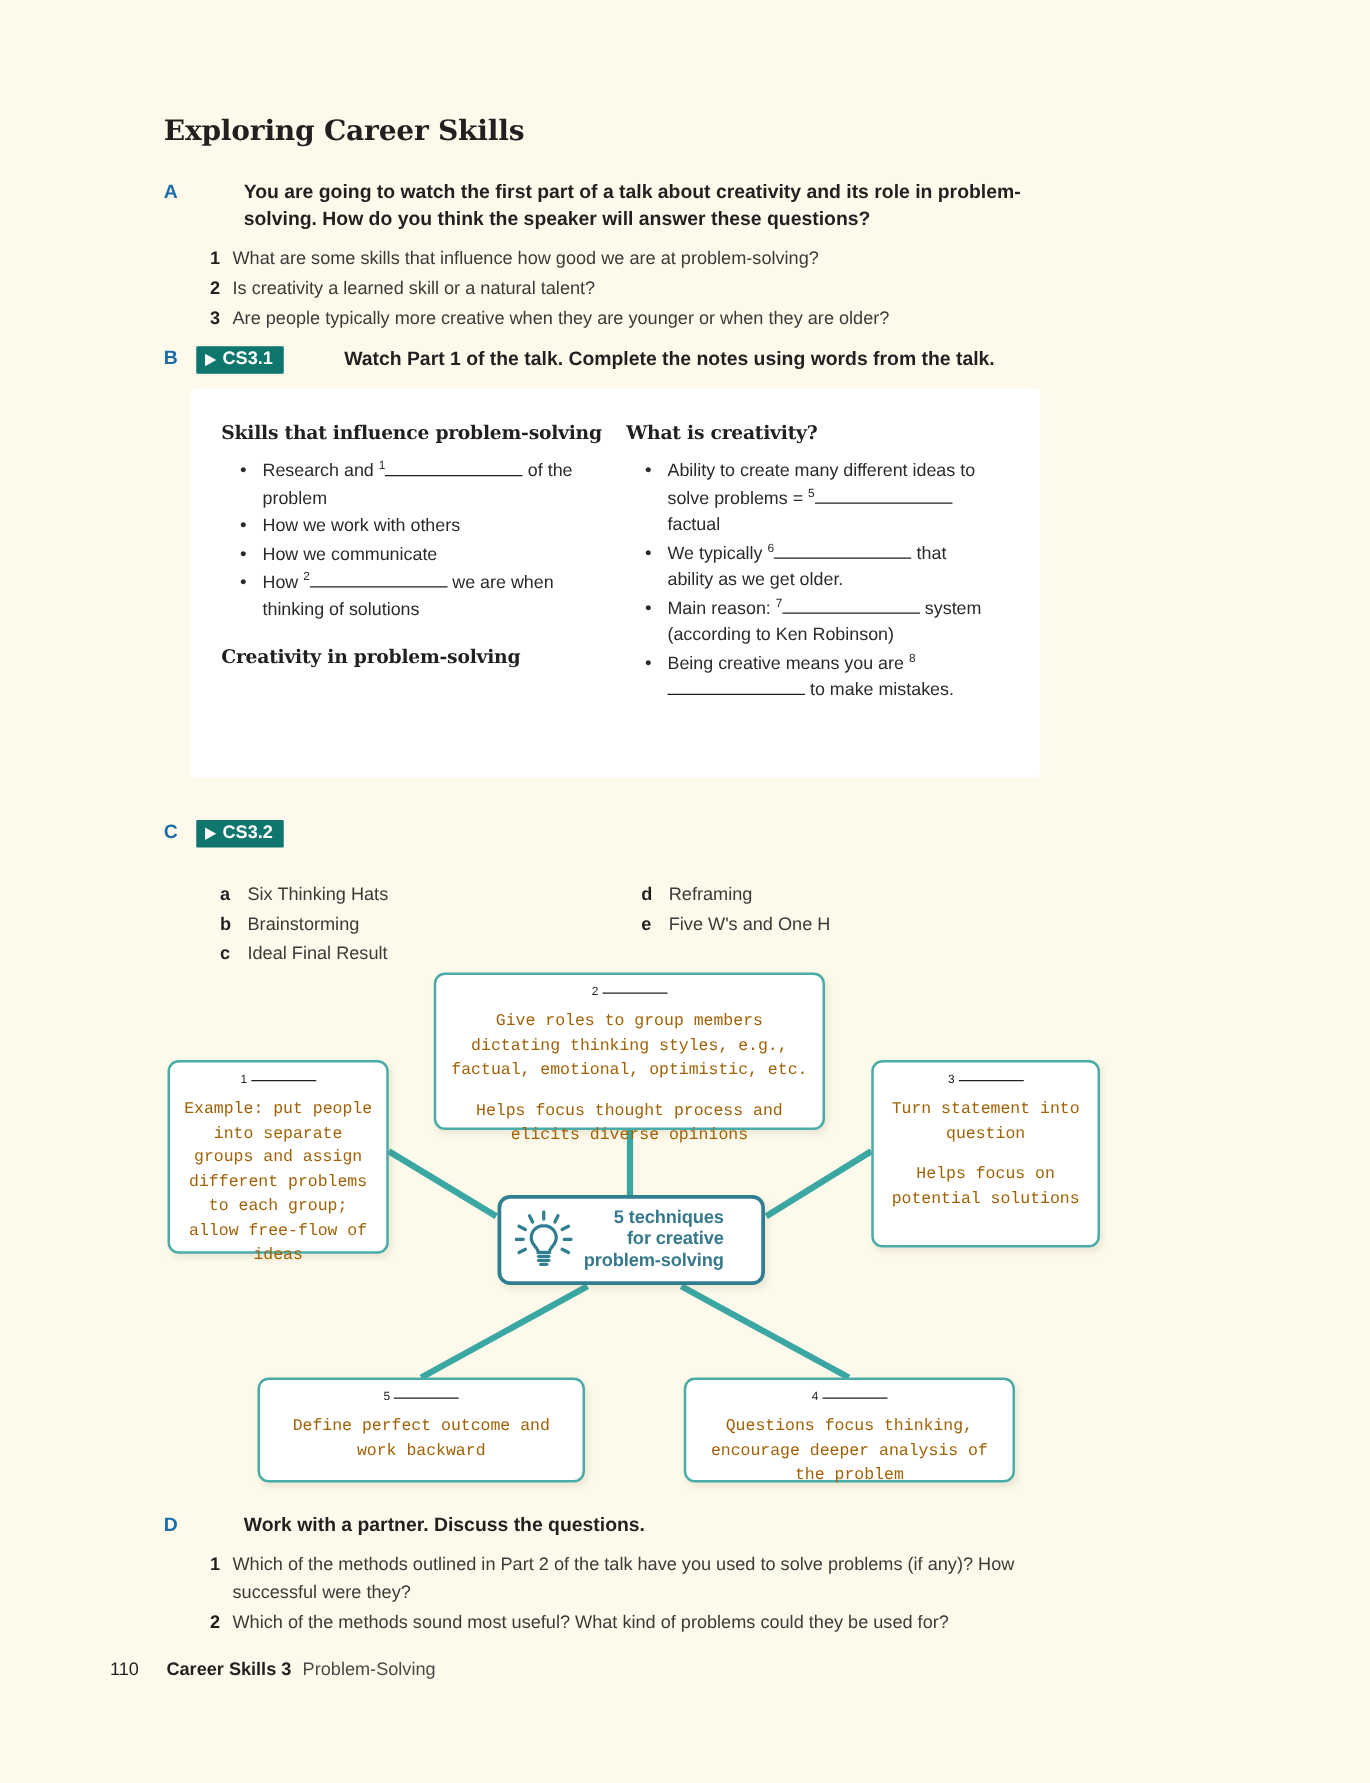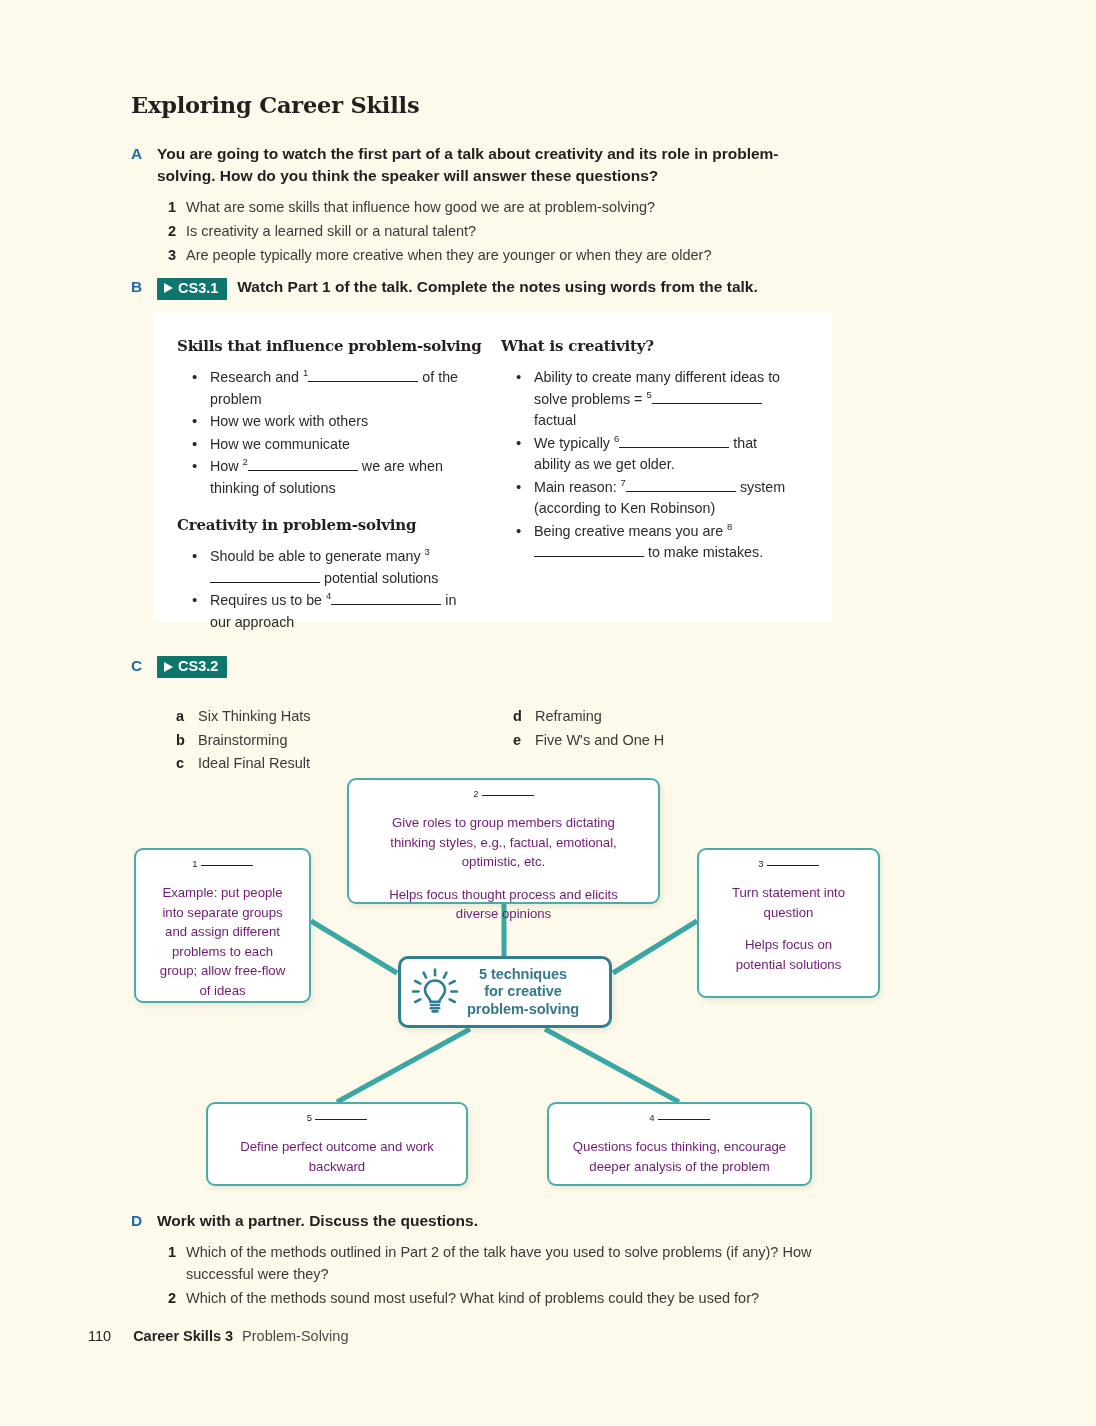--- a/index.html
+++ b/index.html
@@ -50,20 +50,21 @@
     line-height: 21px;
   }
   .ex-body {
     flex: 1 1 auto;
   }
   .ex-rubric {
     font-weight: bold;
     font-size: 15.5px;
     line-height: 22px;
     color: #231f20;
+    margin-left: 38px;
   }
   .rubric-inline {
     display: flex;
     align-items: baseline;
     flex-wrap: wrap;
   }
 
   
   .vid-badge {
     display: inline-flex;
@@ -220,24 +221,25 @@
     background: #ffffff;
     border: 2.5px solid #49aca8;
     border-radius: 9px;
     box-sizing: border-box;
     box-shadow: 2px 3px 5px rgba(120,110,80,0.13);
     text-align: center;
     padding: 9px 10px 11px 10px;
     z-index: 2;
   }
   .node p {
-    margin: 12px;
+    margin: 0;
     font-size: 13.2px;
     line-height: 19.5px;
-    color: #701a75;
+    color: #a16207;
+    font-family: Liberation Mono, monospace;
   }
   .node p + p { margin-top: 13px; }
 
   .node-blank {
     display: block;
     text-align: center;
     margin: 1px 0 6px 0;
     font-size: 9.5px;
     color: #231f20;
   }
@@ -278,21 +280,21 @@
     gap: 9px;
     padding: 0 10px 0 11px;
     box-shadow: 2px 3px 5px rgba(120,110,80,0.13);
     z-index: 3;
   }
   .hub-text {
     font-weight: bold;
     font-size: 14.6px;
     line-height: 17.5px;
     color: #36788c;
-    text-align: center;
+    text-align: right;
     letter-spacing: -0.1px;
   }
 
   
   .footer {
     position: absolute;
     left: 88px;
     top: 1328px;
     display: flex;
     align-items: baseline;
@@ -356,28 +358,20 @@
         </li>
         <li>
           <span>How we communicate</span>
         </li>
         <li>
           <span>How </span><span class="sup">2</span><span class="blank b-long"></span><span> we are when thinking of solutions</span>
         </li>
       </ul>
 
       <div class="notes-h second">Creativity in problem-solving</div>
-      <ul class="nlist">
-        <li>
-          <span>Should be able to generate many </span><span class="sup">3</span><span class="blank b-long"></span><span> potential solutions</span>
-        </li>
-        <li>
-          <span>Requires us to be </span><span class="sup">4</span><span class="blank b-long"></span><span> in our approach</span>
-        </li>
-      </ul>
     </div>
 
     <div class="notes-col right">
       <div class="notes-h">What is creativity?</div>
       <ul class="nlist">
         <li>
           <span>Ability to create many different ideas to solve problems = </span><span class="sup">5</span><span class="blank b-long"></span><span> factual</span>
         </li>
         <li>
           <span>We typically </span><span class="sup">6</span><span class="blank b-long"></span><span> that ability as we get older.</span>

